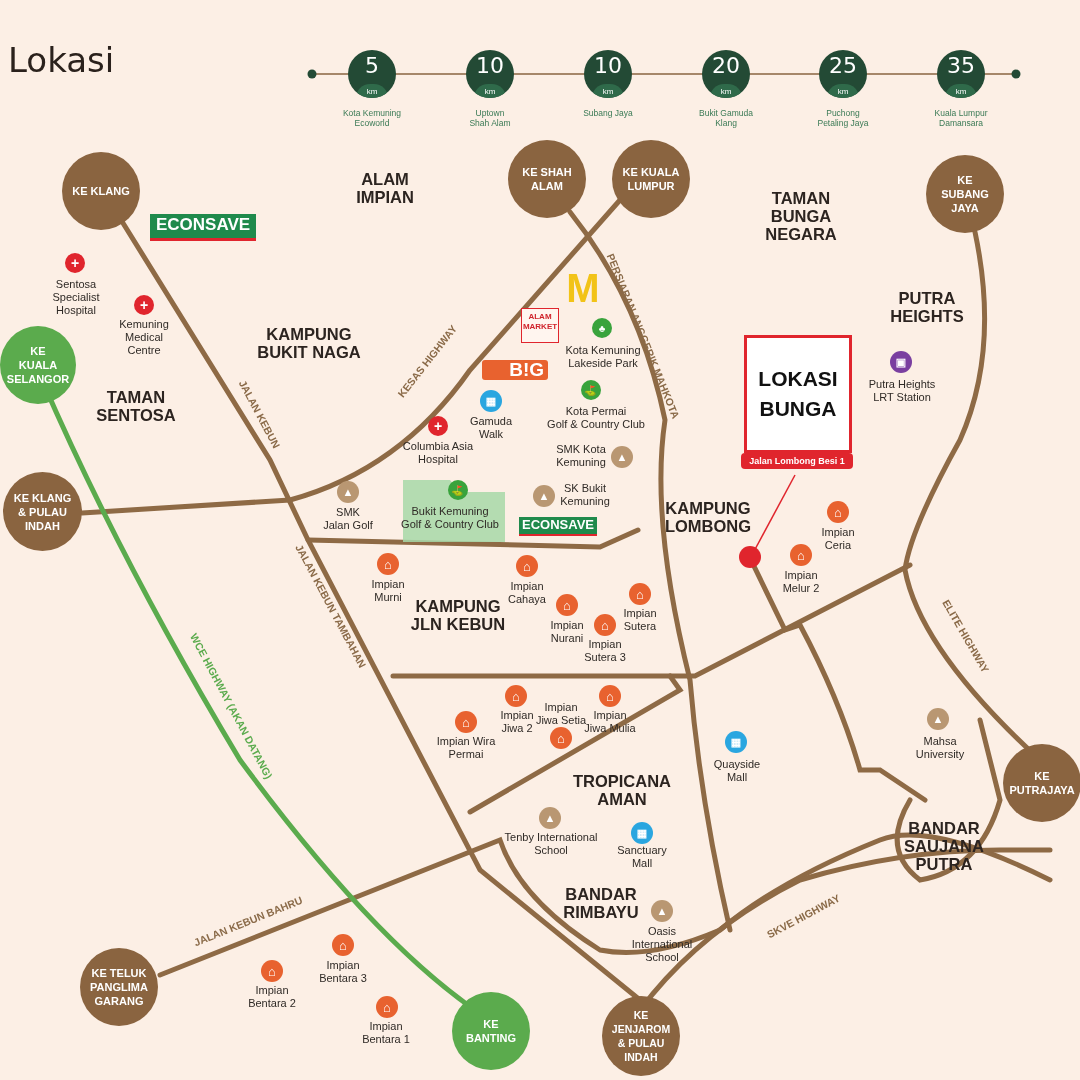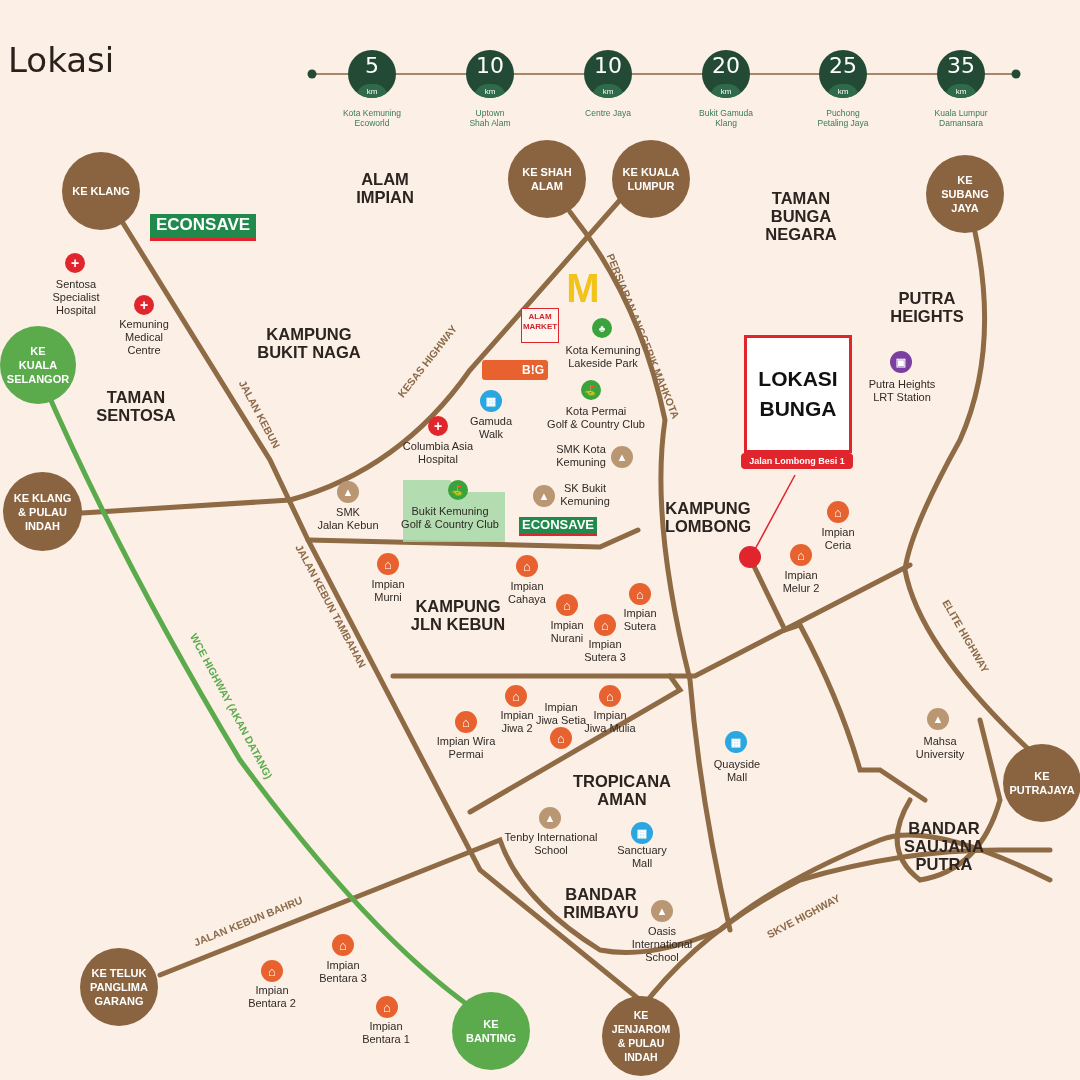--- a/index.html
+++ b/index.html
@@ -87,21 +87,21 @@
     <div class="u">km</div>
   </div>
 <div class="km" style="left:961px">
     <div class="n">35</div>
     <div class="u">km</div>
   </div>
 <div class="km-lbl" style="left:372px">Kota Kemuning
 Ecoworld</div>
 <div class="km-lbl" style="left:490px">Uptown
 Shah Alam</div>
-<div class="km-lbl" style="left:608px">Centre Jaya</div>
+<div class="km-lbl" style="left:608px">Subang Jaya</div>
 <div class="km-lbl" style="left:726px">Bukit Gamuda
 Klang</div>
 <div class="km-lbl" style="left:843px">Puchong
 Petaling Jaya</div>
 <div class="km-lbl" style="left:961px">Kuala Lumpur
 Damansara</div>
 
 <div class="circle brown" style="left:62px;top:152px;width:78px;height:78px">KE KLANG</div>
 <div class="circle brown" style="left:508px;top:140px;width:78px;height:78px">KE SHAH
 ALAM</div>
@@ -157,21 +157,21 @@
 <div class="road-label" style="left:262px;top:600px;transform:rotate(62deg)">JALAN KEBUN TAMBAHAN</div>
 <div class="road-label green" style="left:150px;top:700px;transform:rotate(62deg)">WCE HIGHWAY (AKAN DATANG)</div>
 <div class="road-label" style="left:925px;top:630px;transform:rotate(60deg)">ELITE HIGHWAY</div>
 <div class="road-label" style="left:190px;top:915px;transform:rotate(-22deg)">JALAN KEBUN BAHRU</div>
 <div class="road-label" style="left:763px;top:910px;transform:rotate(-28deg)">SKVE HIGHWAY</div>
 
 <div class="brand" style="left:150px;top:214px;width:106px;height:24px;background:#1f8a4c;color:#fff;font-size:17px;text-align:center;line-height:22px;border-bottom:3px solid #e0252d">ECONSAVE</div>
 <div class="brand" style="left:519px;top:517px;width:78px;height:17px;background:#1f8a4c;color:#fff;font-size:13px;text-align:center;line-height:16px;border-bottom:2px solid #e0252d">ECONSAVE</div>
 <div class="brand" style="left:521px;top:308px;width:36px;height:30px;border:1px solid #e0252d;color:#d0242c;font-size:8px;line-height:10px;text-align:center;white-space:pre-line;background:#fff5ef;padding-top:3px">ALAM
 MARKET</div>
-<div class="brand" style="left:482px;top:360px;width:66px;height:20px;background:#e8622f;color:#fff;font-size:12px;text-align:right;padding-right:4px;line-height:20px;border-radius:3px;box-sizing:border-box">B!G</div>
+<div class="brand" style="left:482px;top:360px;width:66px;height:20px;background:#e8622f;color:#fff;font-size:19px;text-align:right;padding-right:4px;line-height:20px;border-radius:3px;box-sizing:border-box">B!G</div>
 <div class="brand" style="left:562px;top:268px;width:42px;height:40px;color:#f2c318;font-size:40px;line-height:40px;text-align:center;font-style:normal">M</div>
 
 <div class="icon hosp" style="left:65px;top:253px">+</div>
 <div class="icon hosp" style="left:134px;top:295px">+</div>
 <div class="icon hosp" style="left:428px;top:416px">+</div>
 <div class="icon mall" style="left:480px;top:390px">▦</div>
 <div class="icon park" style="left:592px;top:318px">♣</div>
 <div class="icon park" style="left:581px;top:380px">⛳</div>
 <div class="icon park" style="left:448px;top:480px">⛳</div>
 <div class="icon school" style="left:611px;top:446px">▲</div>
@@ -210,21 +210,21 @@
 Walk</div>
 <div class="poi-label" style="left:603px;top:344px;white-space:pre-line">Kota Kemuning
 Lakeside Park</div>
 <div class="poi-label" style="left:596px;top:405px;white-space:pre-line">Kota Permai
 Golf &amp; Country Club</div>
 <div class="poi-label" style="left:581px;top:443px;white-space:pre-line">SMK Kota
 Kemuning</div>
 <div class="poi-label" style="left:585px;top:482px;white-space:pre-line">SK Bukit
 Kemuning</div>
 <div class="poi-label" style="left:348px;top:506px;white-space:pre-line">SMK
-Jalan Kebun</div>
+Jalan Golf</div>
 <div class="poi-label" style="left:450px;top:505px;white-space:pre-line">Bukit Kemuning
 Golf &amp; Country Club</div>
 <div class="poi-label" style="left:902px;top:378px;white-space:pre-line">Putra Heights
 LRT Station</div>
 <div class="poi-label" style="left:388px;top:578px;white-space:pre-line">Impian
 Murni</div>
 <div class="poi-label" style="left:527px;top:580px;white-space:pre-line">Impian
 Cahaya</div>
 <div class="poi-label" style="left:567px;top:619px;white-space:pre-line">Impian
 Nurani</div>

